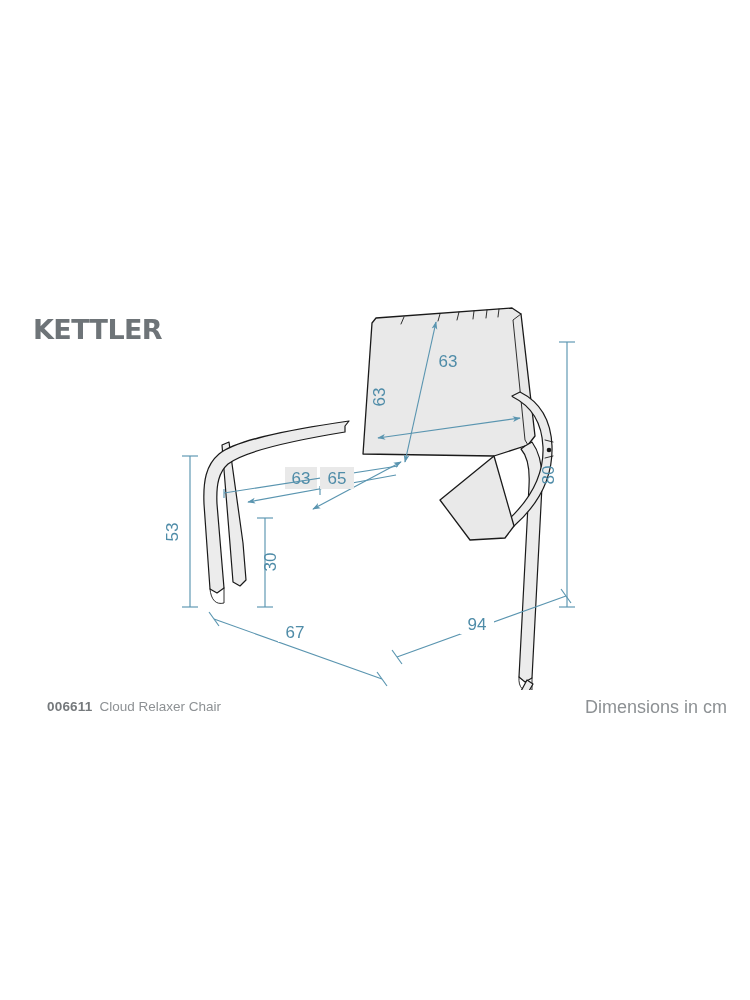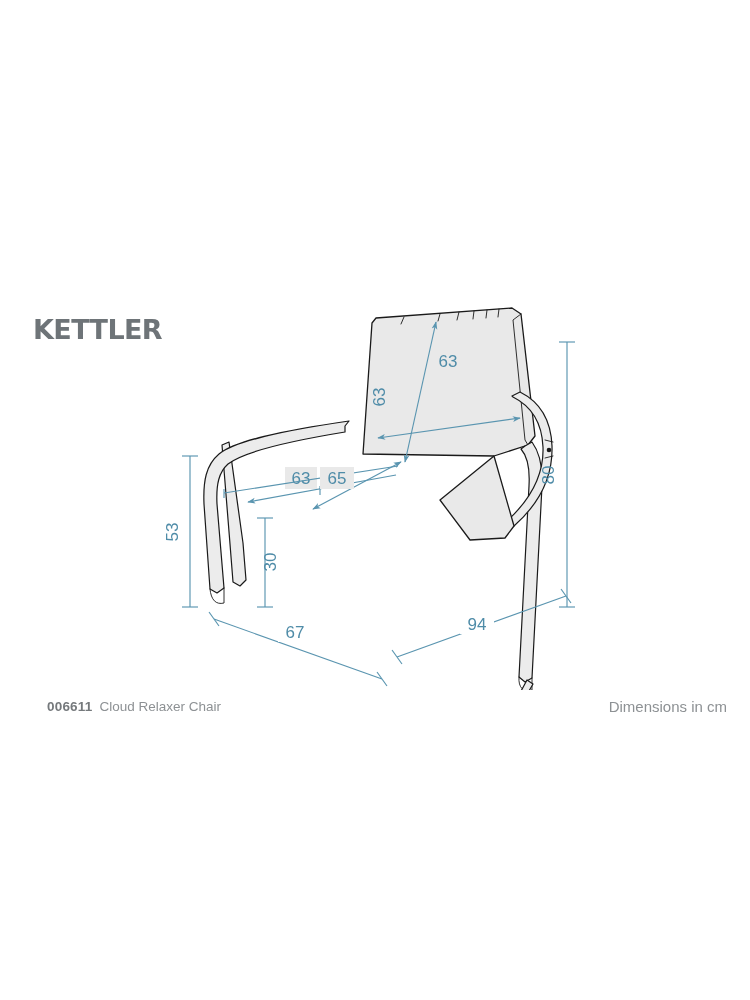--- a/index.html
+++ b/index.html
@@ -76,21 +76,21 @@
   #article-name {
     color: #8d9194;
     font-weight: 400;
     margin-left: 7px;
   }
   #units-note {
     position: absolute;
     right: 35px;
     top: 0;
     white-space: nowrap;
-    font-size: 15px;
+    font-size: 18px;
     line-height: 20px;
     color: #8d9194;
     font-weight: 400;
   }
 </style>
 </head>
 <body>
 
 <div id="sheet">
 

